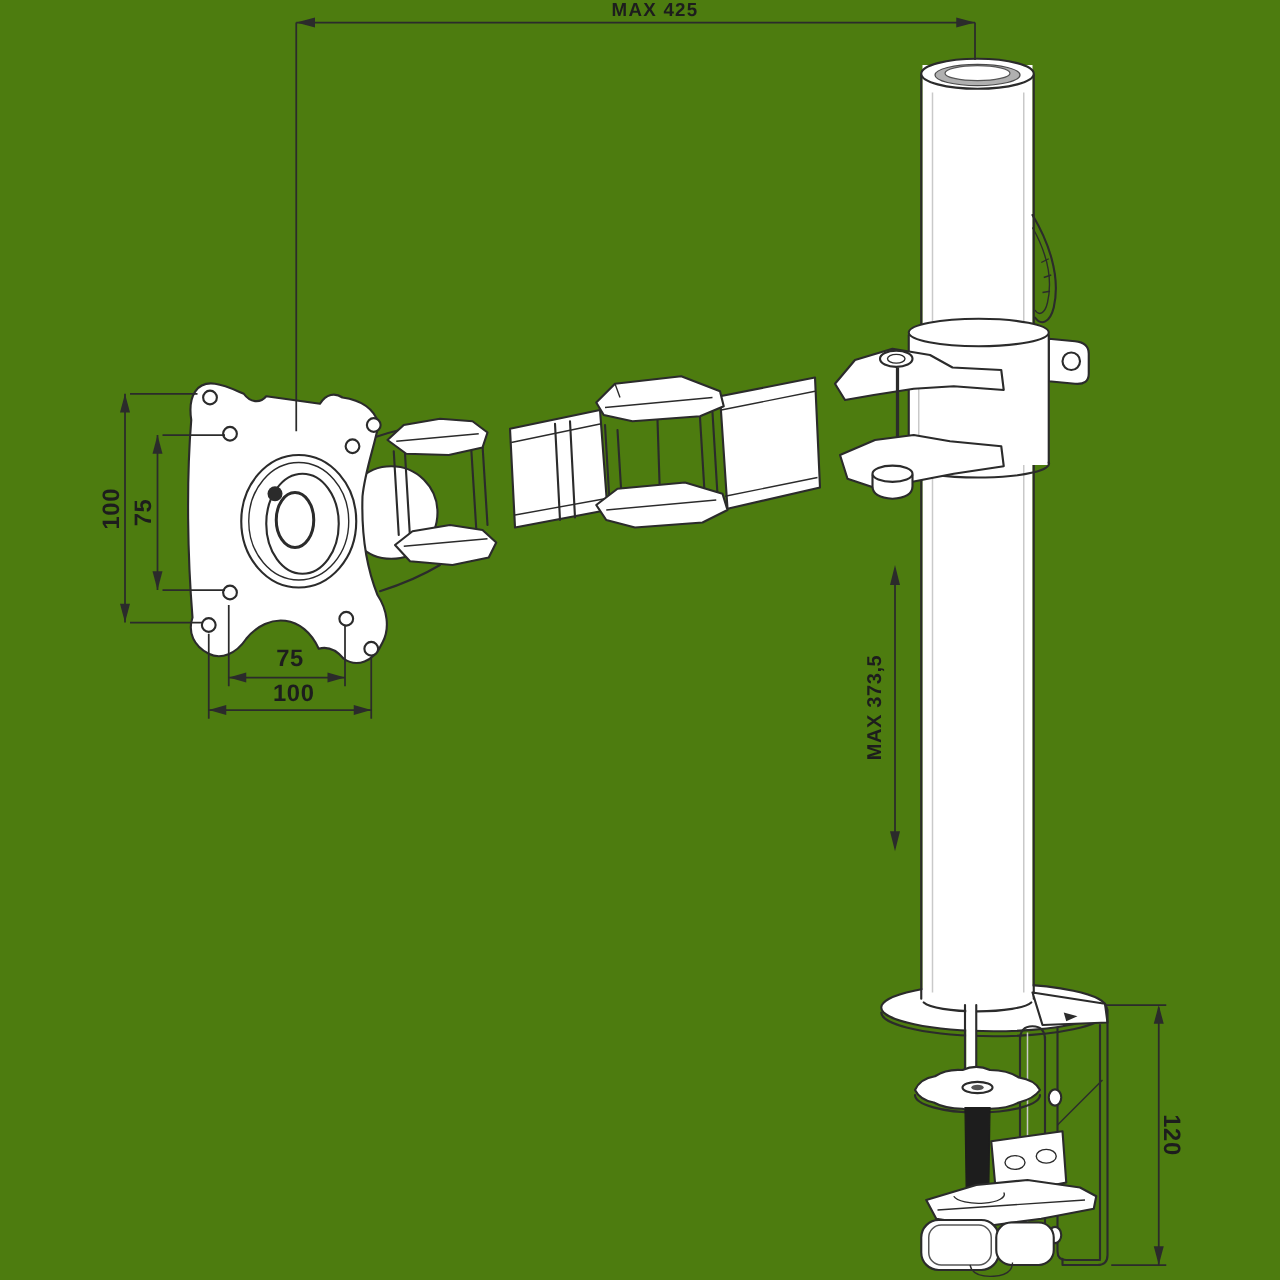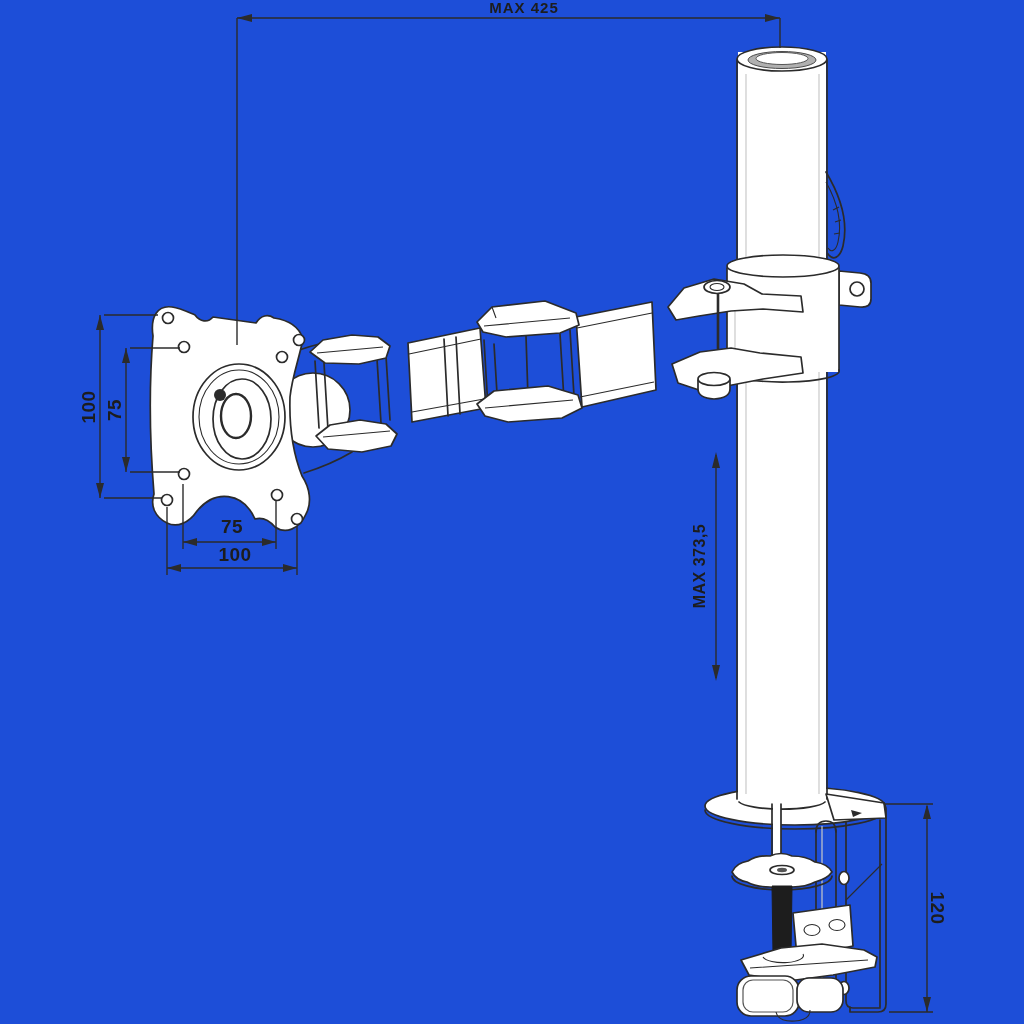--- a/index.html
+++ b/index.html
@@ -1,16 +1,16 @@
 <!DOCTYPE html>
 <html><head>
 <meta charset="utf-8">
 <style>
   html,body{margin:0;padding:0;background:#ffffff;}
-  .stage{width:1024px;height:1024px;position:relative;background:#1d4ed8;overflow:hidden;}
+  .stage{width:1024px;height:1024px;position:relative;background:#4d7c0f;overflow:hidden;}
   svg{display:block;}
   .ln{stroke:#2b2b2b;stroke-width:1.7;fill:none;stroke-linecap:round;stroke-linejoin:round;}
   .lnw{stroke:#2b2b2b;stroke-width:1.7;fill:#ffffff;stroke-linejoin:round;}
   .thin{stroke:#2b2b2b;stroke-width:1.1;fill:none;}
   .hl{stroke:#c9c9c9;stroke-width:1.2;fill:none;}
   .dim{stroke:#2b2b2b;stroke-width:1.4;fill:none;}
   .arr{fill:#2b2b2b;stroke:none;}
   .dimtxt{font-family:"Liberation Sans","DejaVu Sans",sans-serif;font-weight:700;fill:#1d1d1d;}
   .t15{font-size:15px;letter-spacing:1px;}
   .t16{font-size:16px;letter-spacing:.5px;}

